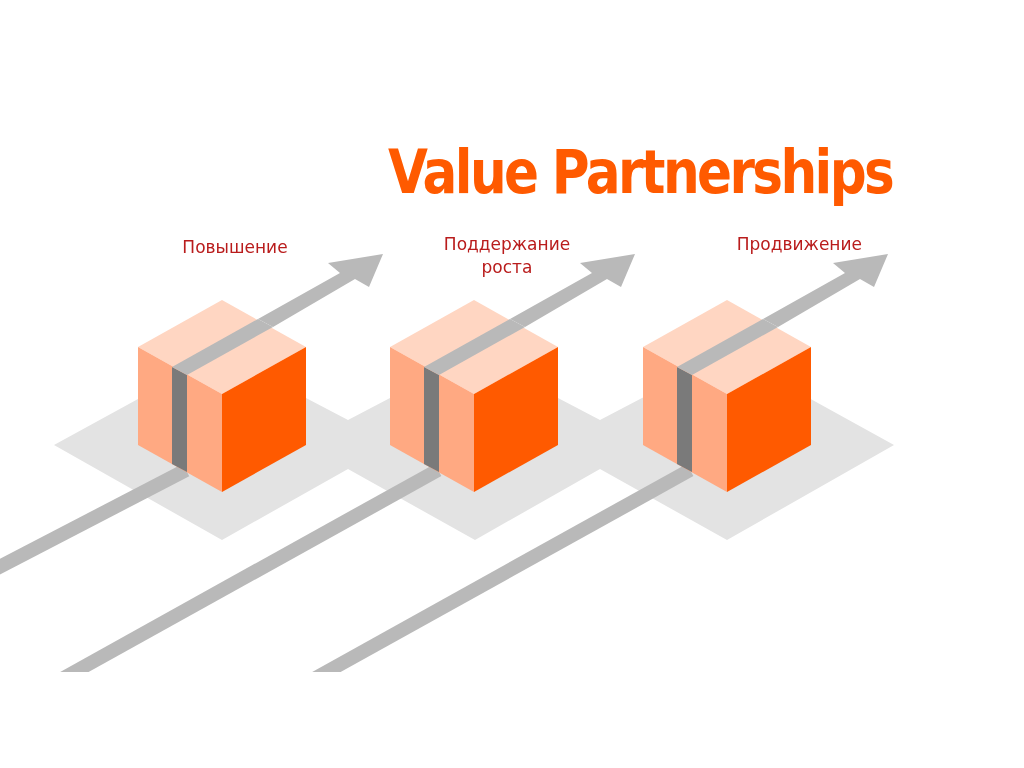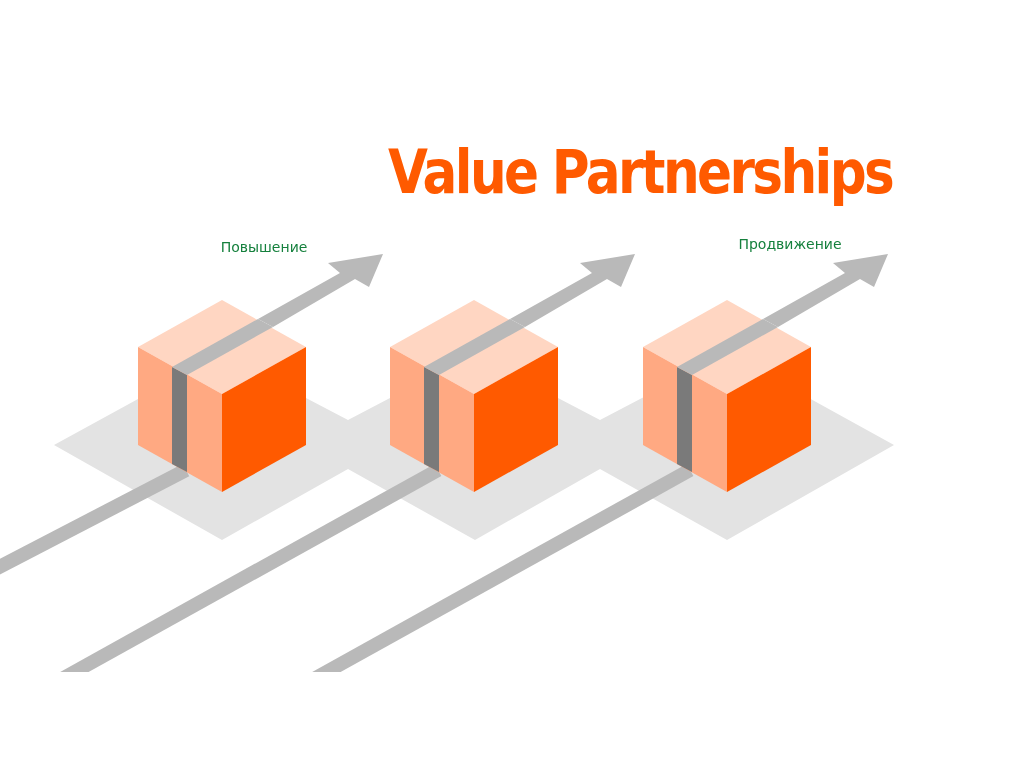--- a/index.html
+++ b/index.html
@@ -1,19 +1,19 @@
 <!DOCTYPE html>
 <html><head>
 <meta charset="utf-8">
 <style>
   html,body{margin:0;padding:0;background:#ffffff;}
   body{width:1024px;height:768px;position:relative;overflow:hidden;font-family:"DejaVu Sans","Liberation Sans",sans-serif;}
   #scene{position:absolute;left:0;top:0;}
   .title{position:absolute;left:388px;top:132px;font-family:"DejaVu Sans",sans-serif;font-weight:bold;font-size:60px;letter-spacing:-3px;line-height:80px;white-space:nowrap;transform:scaleX(0.86);transform-origin:left top;}
-  .label{position:absolute;font-size:14px;line-height:23px;color:#15803d;text-align:center;white-space:nowrap;margin-left:29px;}
+  .label{position:absolute;font-size:17px;line-height:23px;color:#b91c1c;text-align:center;white-space:nowrap;}
 </style>
 </head>
 <body>
 
 <svg id="scene" width="1024" height="768" viewBox="0 0 1024 768">
 
   <polygon fill="#e3e3e3" points="54,445 180,376 222,398 264,376 348,420 432,376 474,398 516,376 600,420 684,376 727,398 769,376 894,445 727,540 600,469 475,540 348,469 222,540"></polygon>
 
   <g stroke="#b9b9b9" stroke-width="14" fill="none">
     <line x1="-20" y1="577" x2="186" y2="470"></line>
@@ -50,17 +50,19 @@
   </g>
   <rect x="0" y="672" width="1024" height="96" fill="#ffffff"></rect>
 </svg>
 
 <div class="title" style="color:#ff5a00;">Value Partnerships</div>
 
 <div class="label" style="left:160px;top:236px;width:150px;">
   <div>Повышение</div>
 </div>
 <div class="label" style="left:432px;top:233px;width:150px;">
+  <div>Поддержание</div>
+  <div>роста</div>
 </div>
-<div class="label" style="left:686px;top:233px;width:150px;">
+<div class="label" style="left:712px;top:233px;width:150px;text-align:right;">
   <div>Продвижение</div>
   <div></div>
 </div>
 
 </body></html>

